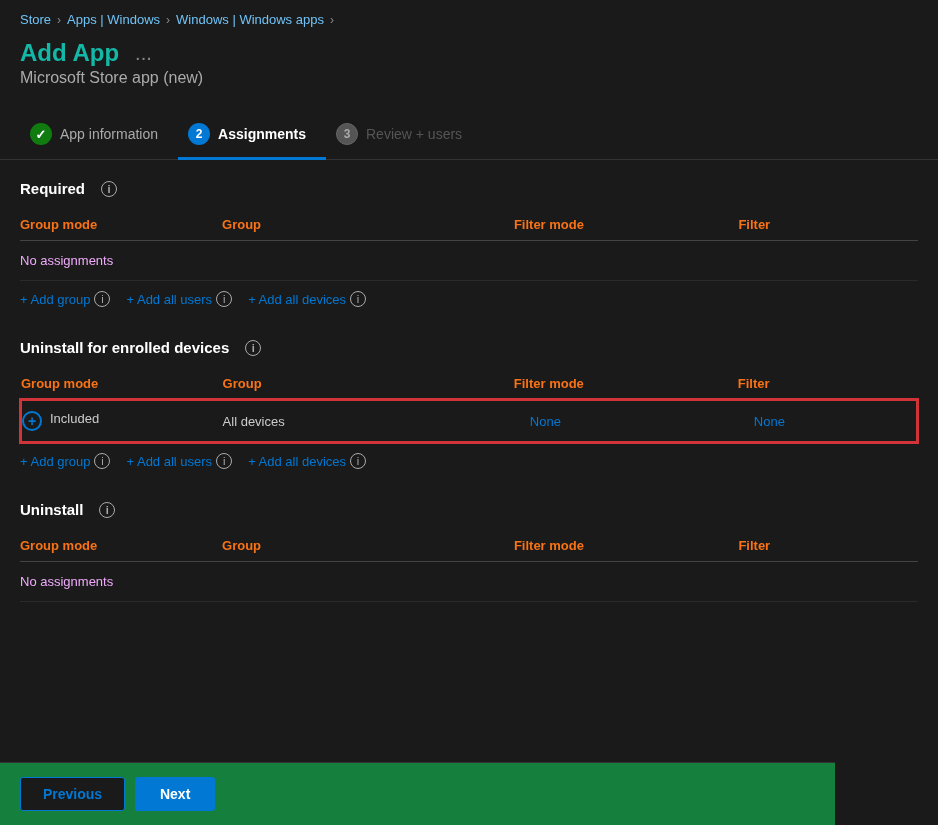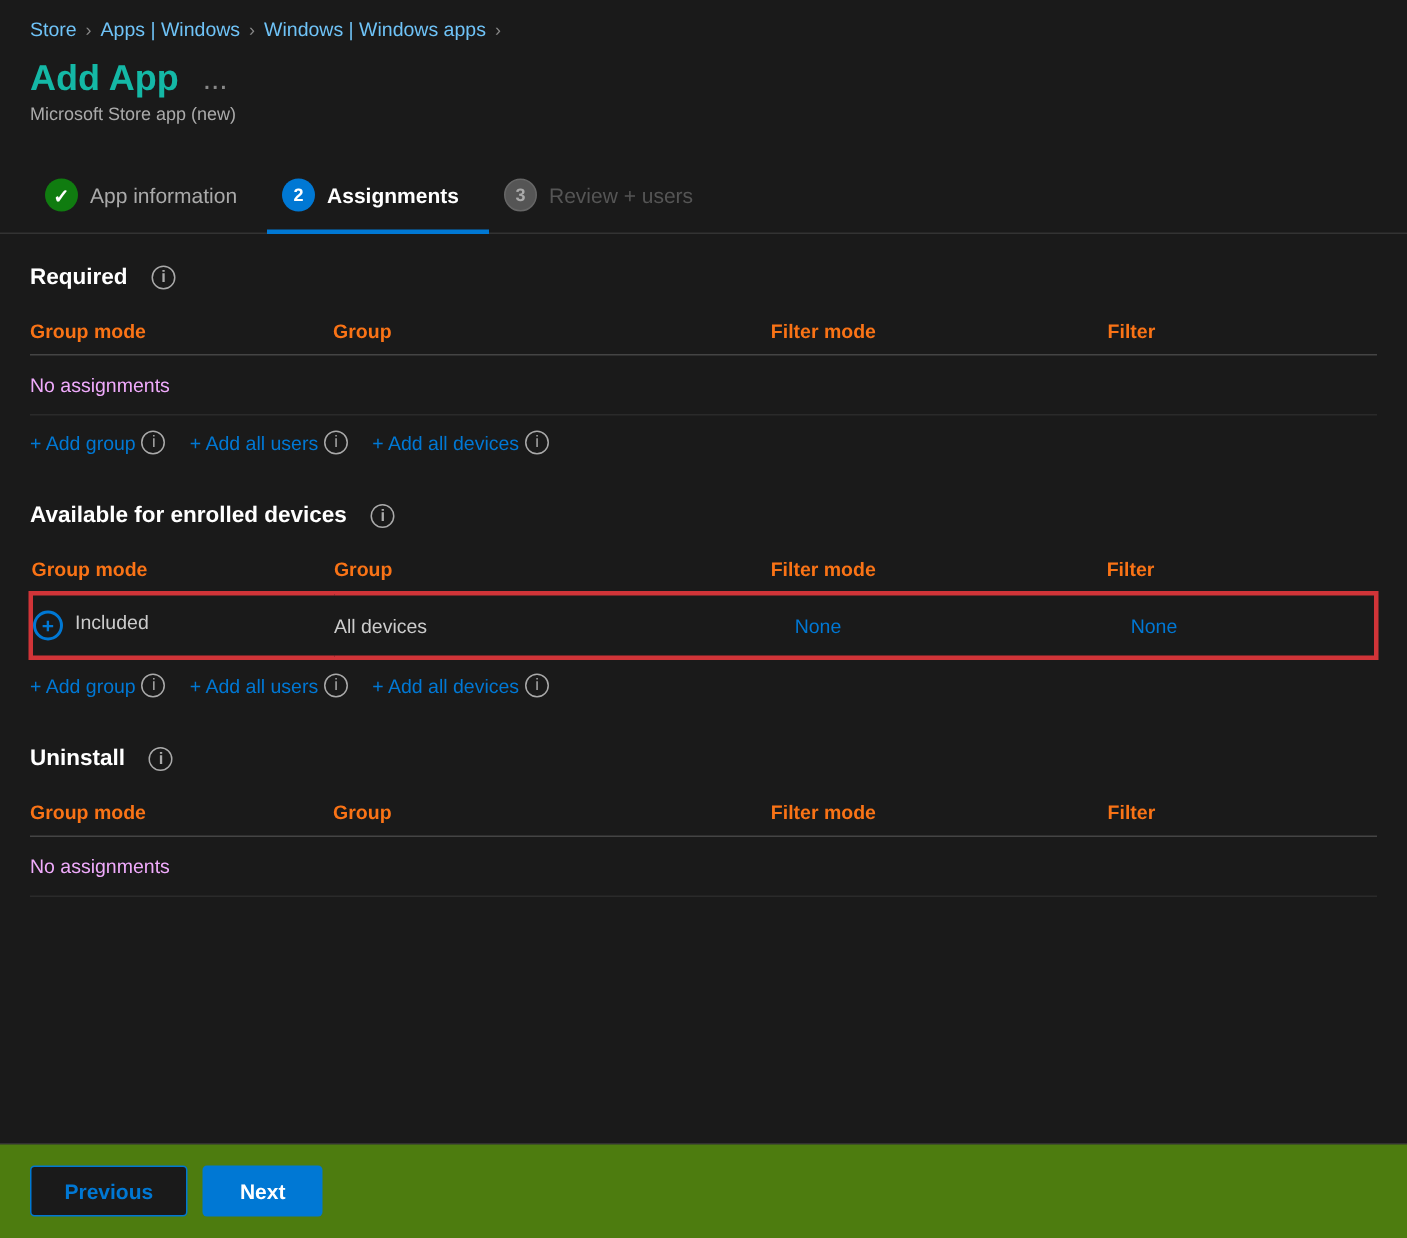--- a/index.html
+++ b/index.html
@@ -46,21 +46,21 @@
     .more-options-btn {
       background: none;
       border: none;
       color: #888;
       font-size: 20px;
       cursor: pointer;
       padding: 2px 6px;
       border-radius: 3px;
     }
     .page-subtitle {
-      font-size: 12px;
+      font-size: 16px;
       color: #aaa;
       margin-top: 2px;
     }
 
     .wizard-tabs {
       display: flex;
       align-items: center;
       padding: 10px 20px 0 20px;
       border-bottom: 1px solid #333;
       gap: 0;
@@ -237,22 +237,22 @@
     }
     .row-highlight td {
       border-top: 2px solid #d13438;
       border-bottom: 2px solid #d13438;
     }
 
     .bottom-bar {
       position: fixed;
       bottom: 0;
       left: 0;
-      width: 938px;
-      background: #4d7c0f;
+      width: 835px;
+      background: #15803d;
       border-top: 1px solid #333;
       padding: 14px 20px;
       display: flex;
       gap: 10px;
       z-index: 100;
     }
     .btn-previous {
       background: #1a1a1a;
       color: #0078d4;
       border: 1.5px solid #0078d4;
@@ -348,21 +348,21 @@
       <a class="action-link">+ Add all users</a>
       <span class="info-icon" title="More information" style="margin-left:4px;">i</span>
       <span class="action-separator"> </span>
       <a class="action-link">+ Add all devices</a>
       <span class="info-icon" title="More information" style="margin-left:4px;">i</span>
     </div>
   </div>
 
   <div class="section">
     <div class="section-header">
-      <span>Available for enrolled devices</span>
+      <span>Uninstall for enrolled devices</span>
       <span class="info-icon" title="More information">i</span>
     </div>
     <table class="table">
       <thead>
         <tr>
           <th class="col-group-mode">Group mode</th>
           <th class="col-group">Group</th>
           <th class="col-filter-mode">Filter mode</th>
           <th class="col-filter">Filter</th>
         </tr>

